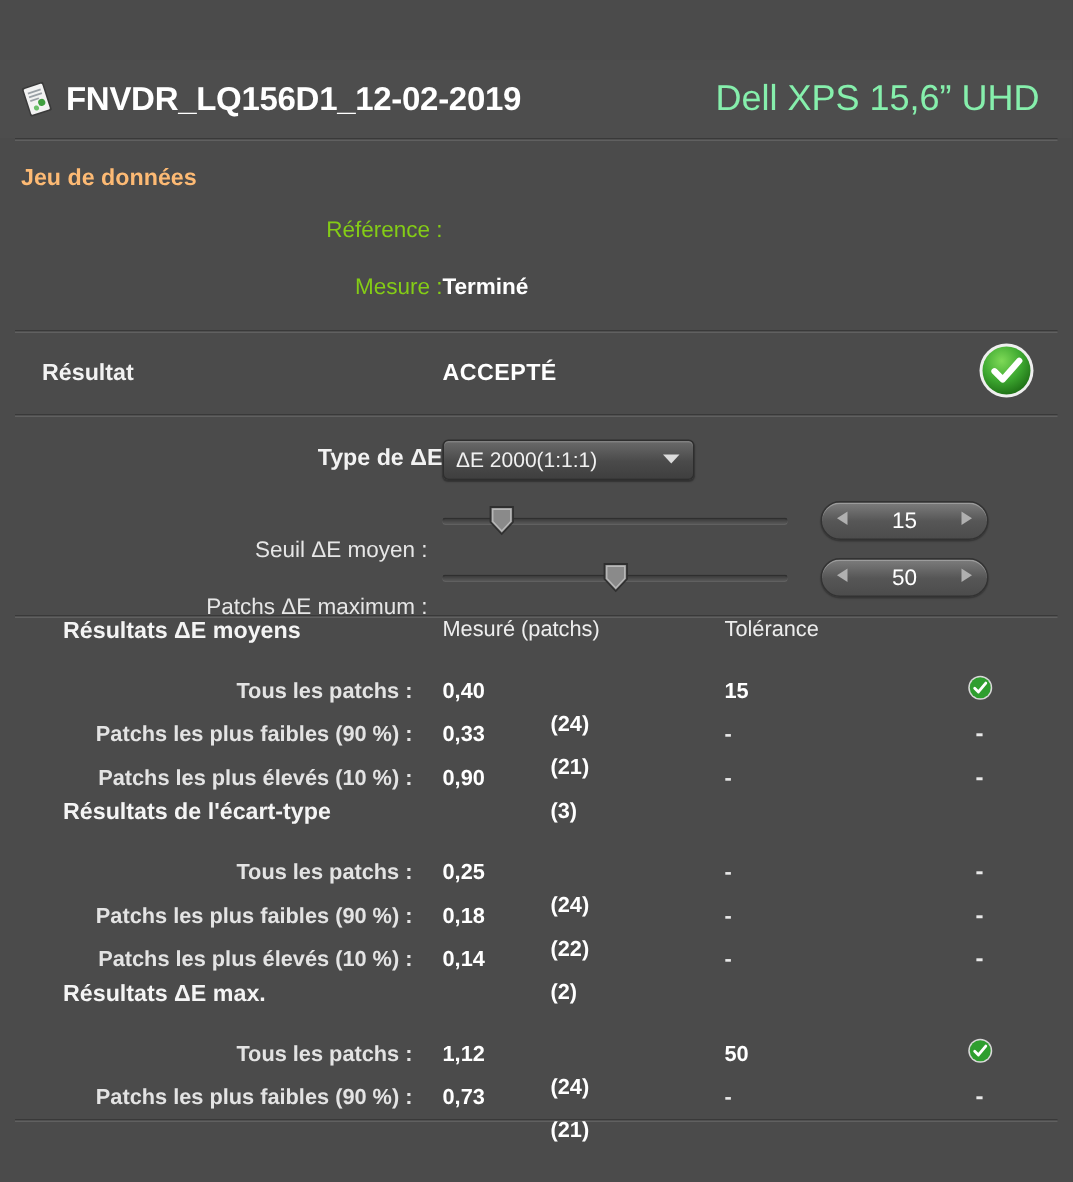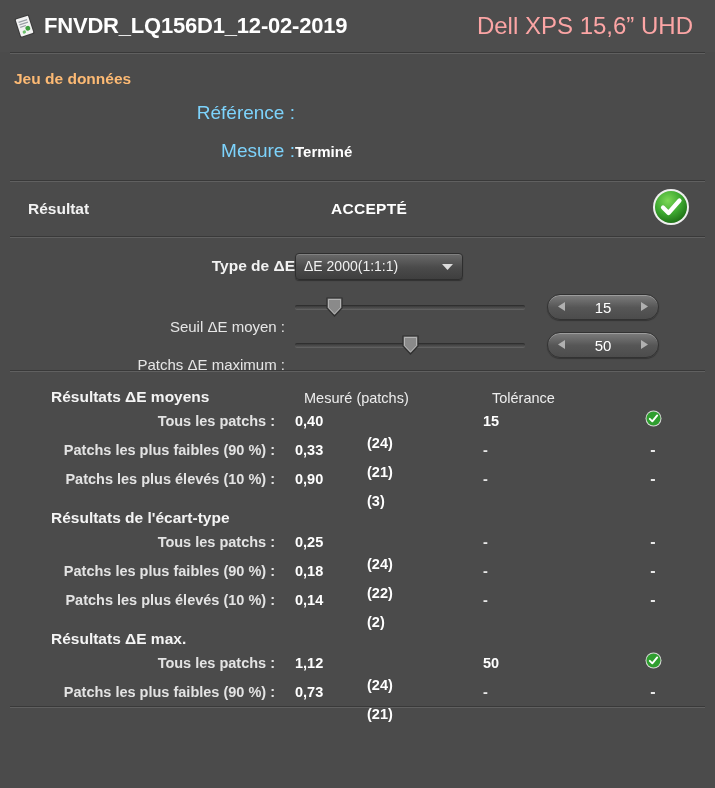--- a/index.html
+++ b/index.html
@@ -16,29 +16,30 @@
     position: relative;
   }
 
   
   .header {
     height: 52px;
     display: flex;
     align-items: center;
     padding: 0 14px 0 12px;
     background: #4d4d4d;
+    margin-top: 40px;
   }
   .doc-icon { width: 26px; height: 26px; margin-right: 6px; flex: 0 0 auto; }
   .title-left {
     font-size: 22px; font-weight: bold; color: #ffffff;
     letter-spacing: -0.2px; white-space: nowrap;
   }
   .title-right {
     margin-left: auto;
-    font-size: 24px; color: #fca5a5; font-weight: 300;
+    font-size: 24px; color: #86efac; font-weight: 300;
     white-space: nowrap; padding-right: 8px;
   }
 
   .sep {
     height: 2px;
     margin: 0 10px;
     border-top: 1px solid #393939;
     border-bottom: 1px solid #606060;
   }
 
@@ -48,39 +49,38 @@
     font-size: 15.5px; font-weight: bold; color: #fdba74;
     padding: 16px 0 6px 14px;
   }
 
   .kv-row {
     display: flex; align-items: center;
     height: 38px;
   }
   .kv-label {
     width: 281px; text-align: right;
-    font-size: 19px; color: #7dd3fc; padding-right: 0;
+    font-size: 15px; color: #84cc16; padding-right: 0;
   }
   .kv-value {
     font-size: 15px; font-weight: bold; color: #ffffff;
   }
 
   
   .result-row {
     display: flex; align-items: center;
     height: 54px; padding: 0 14px;
   }
   .result-title {
     width: 281px; font-size: 15.5px; font-weight: bold; color: #f2f2f2;
     padding-left: 14px;
   }
   .result-verdict {
     font-size: 15.5px; font-weight: bold; color: #ffffff;
     letter-spacing: 0.3px;
-    margin-left: 36px;
   }
   .result-badge { margin-left: auto; margin-right: 10px; }
 
   
   .dE-row {
     display: flex; align-items: center;
     height: 44px; padding: 0 14px; text-align: right;
   }
   .dE-label {
     width: 281px; font-size: 15.5px; font-weight: bold; color: #f2f2f2;
@@ -134,22 +134,22 @@
     padding: 0 9px;
   }
   .spin-val { font-size: 15px; color: #ffffff; font-weight: normal; }
 
   
   .table-title {
     font-size: 15.5px; font-weight: bold; color: #f4f4f4;
     padding-left: 28px;
   }
   .table-head {
-    display: flex; align-items: flex-end;
-    height: 34px; padding: 0 14px; margin-left: 9px;
+    display: flex; 
+    height: 34px; padding: 0 14px;
   }
   .res-row {
     display: flex; align-items: center;
     height: 29px; padding: 0 14px;
   }
   .c-label {
     width: 281px; text-align: right; padding-right: 20px;
     font-size: 14.5px; color: #e3e3e3; white-space: nowrap; font-weight: bold;
   }
   .c-meas {

